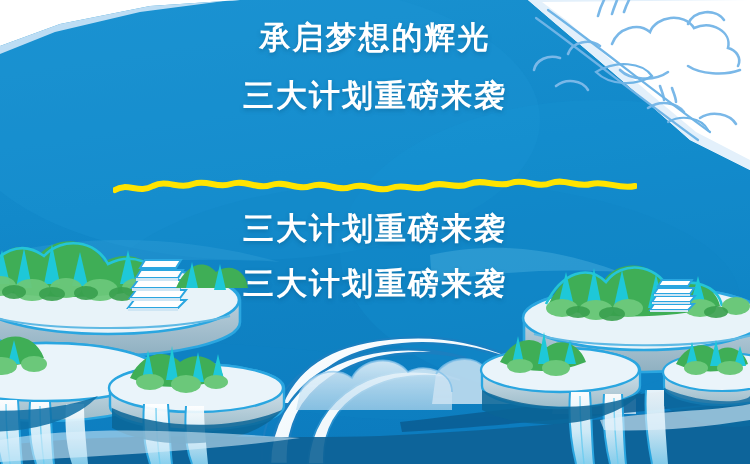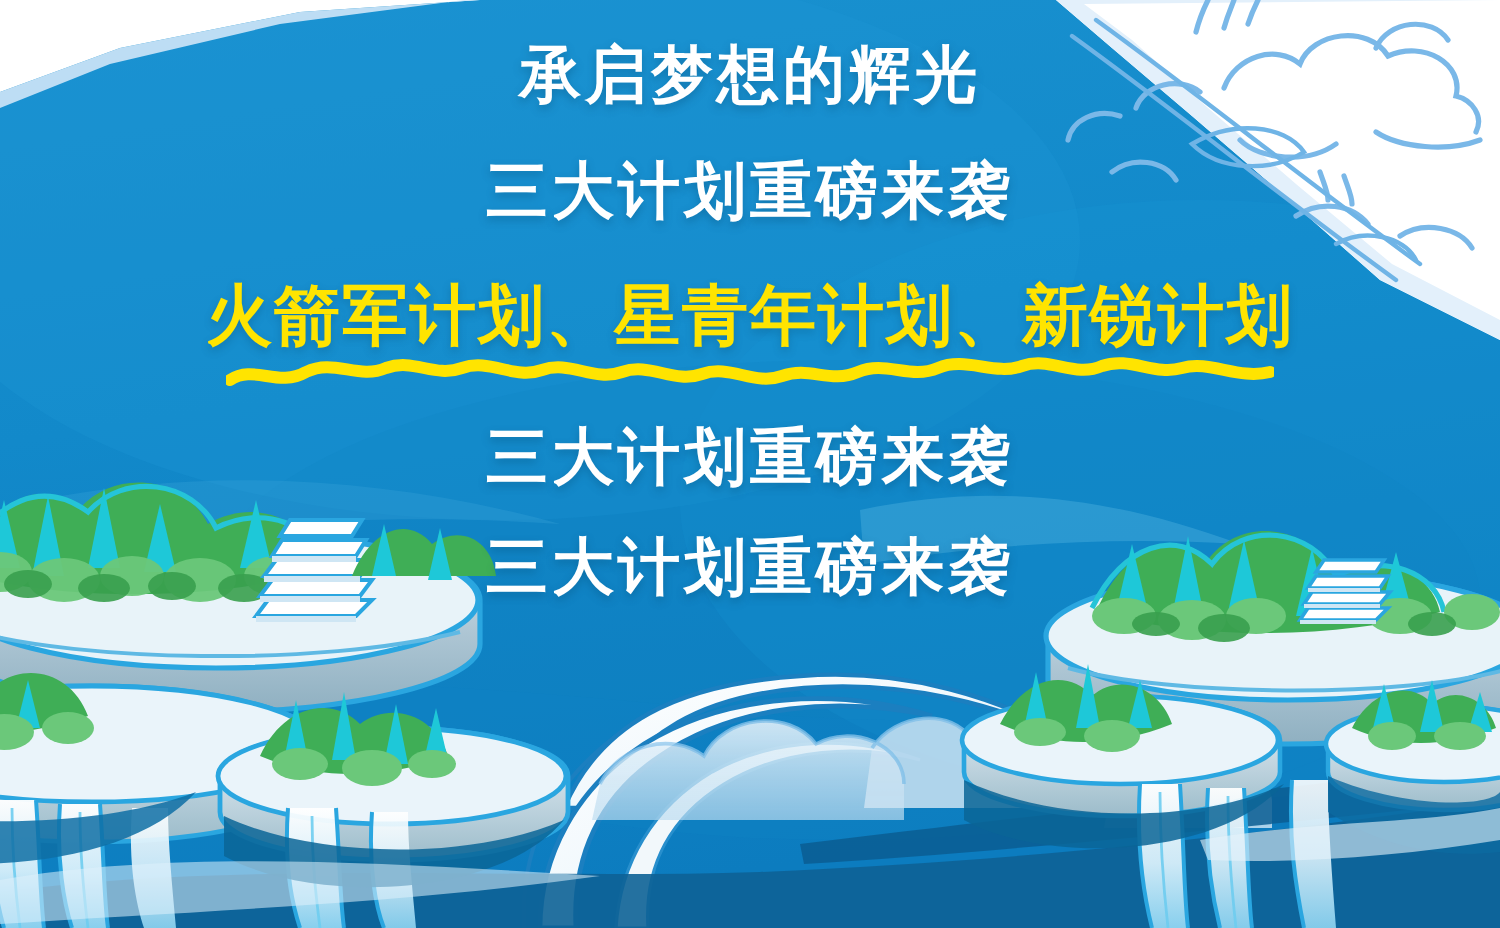--- a/index.html
+++ b/index.html
@@ -422,21 +422,20 @@
 
     </g>
   </svg>
 
   <div id="text-block">
 
     <div class="headline" id="line-1">承启梦想的辉光</div>
 
     <div class="headline" id="line-2">三大计划重磅来袭</div>
 
-    <div class="headline" id="line-3">火箭军计划、星青年计划、新锐计划</div>
 
     <svg id="wavy-underline" viewBox="0 0 524 22" preserveAspectRatio="none">
       <path d="M2,12 C14,4 26,16 40,8 C54,1 66,12 80,6 C94,1 104,11 118,6
                C132,1 144,12 158,7 C172,2 184,13 198,8 C212,3 224,14 238,9
                C252,4 264,15 278,10 C292,5 302,14 316,8 C330,2 342,12 356,6
                C370,0 384,10 398,5 C412,0 424,11 438,5 C452,0 464,10 478,6
                C492,2 506,12 522,8" fill="none" stroke="#ffe400" stroke-width="6" stroke-linecap="round" stroke-linejoin="round"></path>
     </svg>
 
     <div class="headline" id="line-4">三大计划重磅来袭</div>

